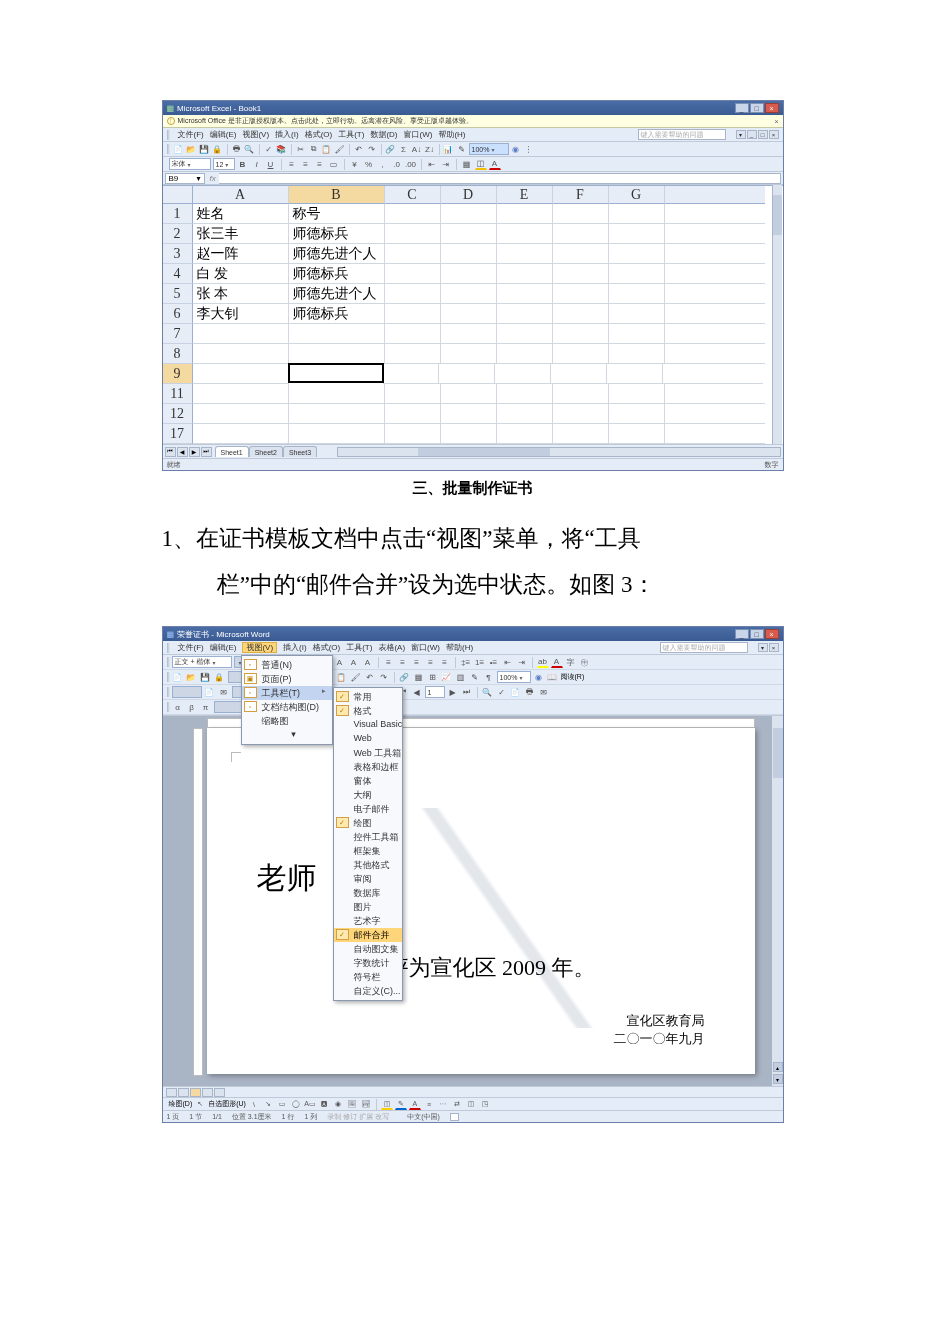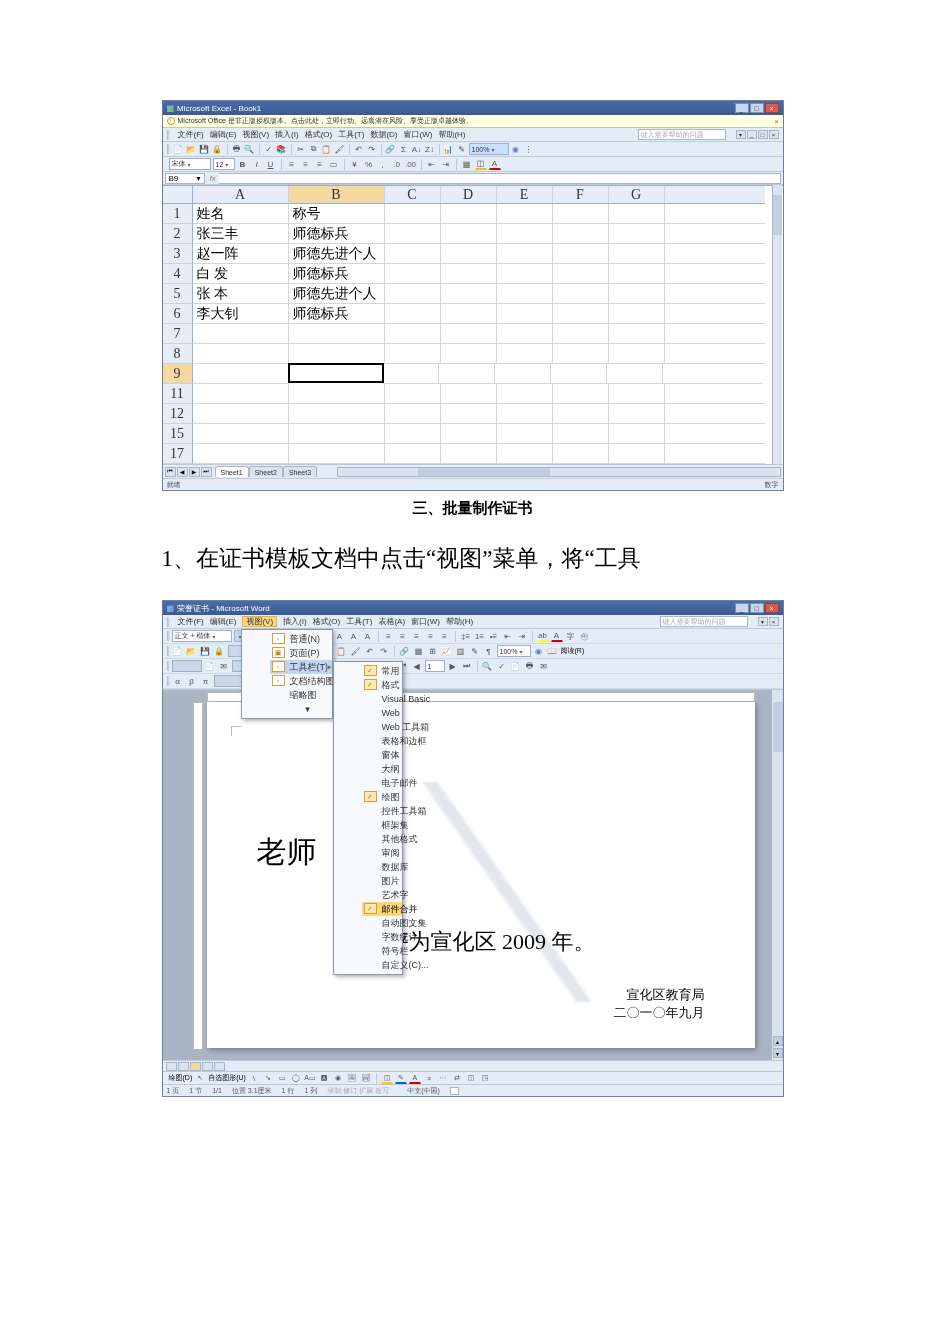--- a/index.html
+++ b/index.html
@@ -231,23 +231,22 @@
     font-size:9px;
     padding:2px 0;
   }
   .submenu1 { left:78px; top:14px; width:92px;}
   .submenu2 { left:170px; top:32px; width:70px;}
   .mitem {
     padding:1px 6px 1px 20px;
     position:relative;
     color:#333;
     height:14px;
-    display:flex; align-items:center;
+    display:flex; 
     white-space:nowrap;
-    margin-left:28px;
   }
   .mitem .micon {
     position:absolute; left:2px; top:1px; width:13px; height:11px; border:1px solid #d2a040; background:#fff; display:flex; align-items:center; justify-content:center; font-size:7px; color:#c08000;
   }
   .mitem .arrow-r { margin-left:auto; font-size:7px; color:#666;}
   .mitem.hl { background:#ffd57a; color:#000;}
   .mitem.hl2 { background:#c2d4f0;}
 
   .word-canvas {
     background:#a9b4c4;
@@ -554,31 +553,20 @@
             <div class="cell col-A"></div>
             <div class="cell col-B"></div>
             <div class="cell col-C"></div>
             <div class="cell col-D"></div>
             <div class="cell col-E"></div>
             <div class="cell col-F"></div>
             <div class="cell col-G"></div>
             <div class="cell rest-col"></div>
           </div>
           <div class="grid-row">
-            <div class="rowhdr">15</div>
-            <div class="cell col-A"></div>
-            <div class="cell col-B"></div>
-            <div class="cell col-C"></div>
-            <div class="cell col-D"></div>
-            <div class="cell col-E"></div>
-            <div class="cell col-F"></div>
-            <div class="cell col-G"></div>
-            <div class="cell rest-col"></div>
-          </div>
-          <div class="grid-row">
             <div class="rowhdr">17</div>
             <div class="cell col-A"></div>
             <div class="cell col-B"></div>
             <div class="cell col-C"></div>
             <div class="cell col-D"></div>
             <div class="cell col-E"></div>
             <div class="cell col-F"></div>
             <div class="cell col-G"></div>
             <div class="cell rest-col"></div>
           </div>
@@ -608,20 +596,21 @@
       <span class="right">数字</span>
     </div>
 
   </div>
 </div>
 
 <div class="caption">三、批量制作证书</div>
 
 <div class="body-text">
   <div><span class="num">1、</span><span>在证书模板文档中点击“视图”菜单，将“工具</span></div>
+  <div class="line2"><span>栏”中的“邮件合并”设为选中状态。如图 3：</span></div>
 </div>
 
 <div class="figure-wrap">
   <div class="word-window">
 
     <div class="titlebar">
       <span style="color:#9dc5ff;margin-right:3px;">▦</span>
       <span> 荣誉证书  - Microsoft Word</span>
       <div class="winbtns">
         <span class="winbtn">_</span>

